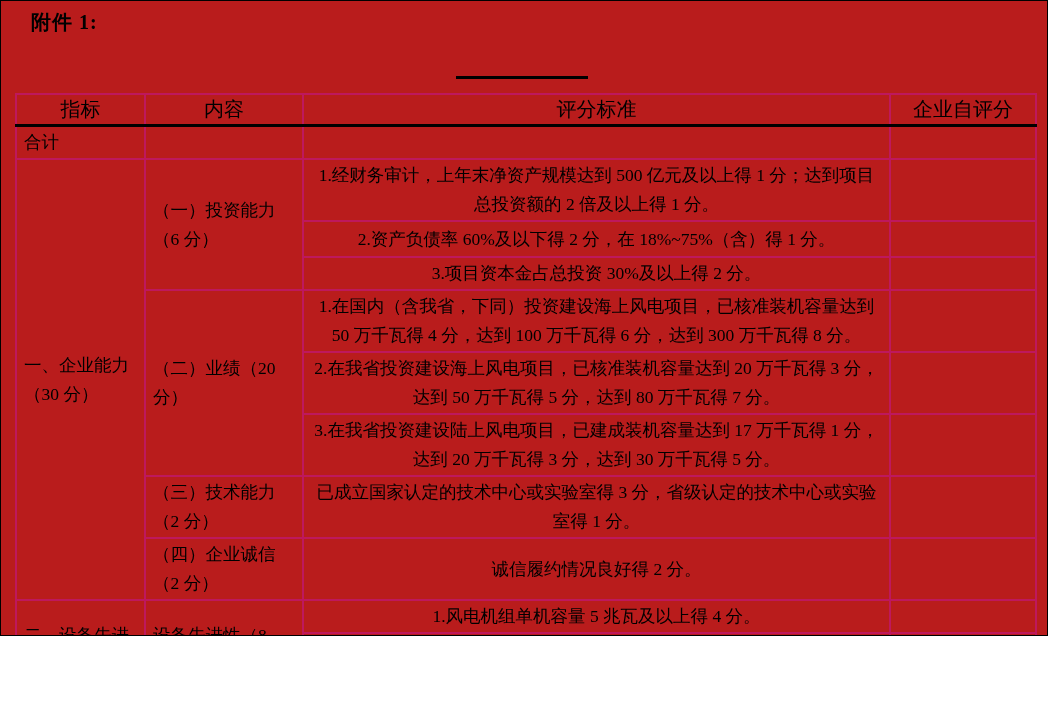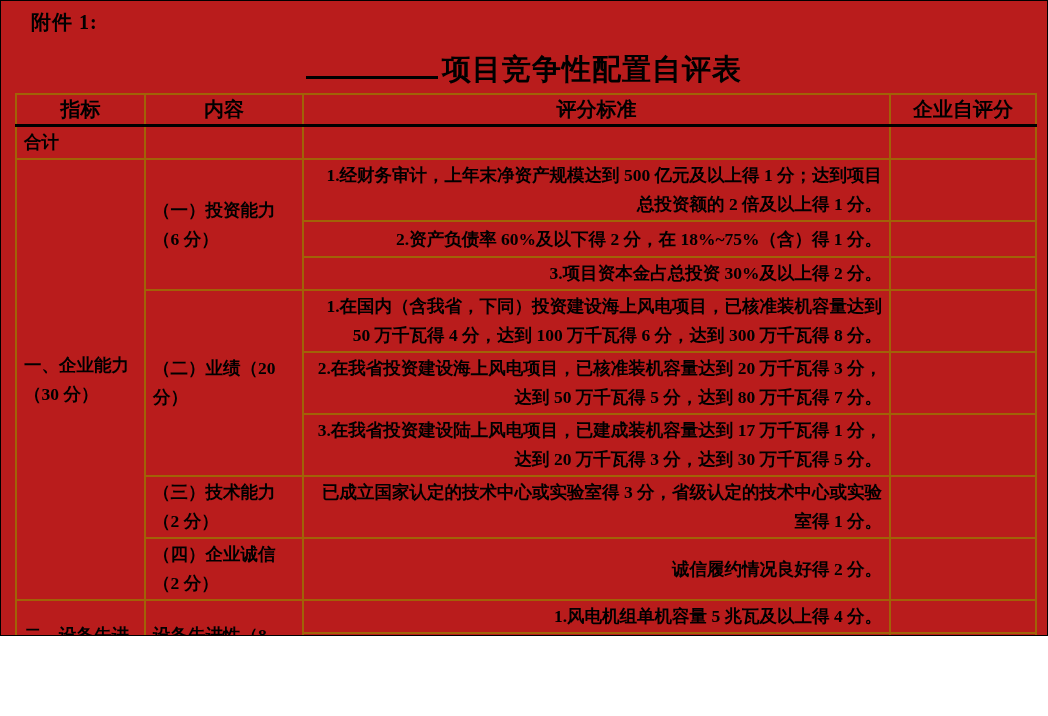--- a/index.html
+++ b/index.html
@@ -50,22 +50,22 @@
     top: 92px;
     width: 1020px;
     border-collapse: collapse;
     table-layout: fixed;
   }
   table.eval col.c1 { width: 129px; }
   table.eval col.c2 { width: 158px; }
   table.eval col.c3 { width: 587px; }
   table.eval col.c4 { width: 146px; }
   table.eval th, table.eval td {
-    border: 2px solid #a16207;
-    font-weight: bold;
+    border: 2px solid #be185d;
+    font-weight: normal;
     font-size: 17.5px;
     line-height: 29px;
     padding: 1px 7px;
     vertical-align: middle;
     overflow: hidden;
   }
   table.eval th {
     height: 28px;
     font-size: 20px;
     text-align: center;
@@ -75,41 +75,41 @@
   td.indicator, td.content {
     vertical-align: top;
     padding-top: 7px;
     font-size: 18px;
     line-height: 31px;
   }
   td.total-label {
     font-size: 19px;
     padding-left: 14px;
   }
-  td.criteria { text-align: right; }
+  td.criteria { text-align: center; }
   td.score { }
   .footer {
     position: absolute;
     left: 0;
     top: 683px;
     width: 100%;
     text-align: center;
     font-size: 21px;
     letter-spacing: 4px;
   }
 </style>
 </head>
 <body>
 
 <div class="page">
 
   <div class="attachment">附件 1:</div>
 
   <div class="title-row">
-    <span class="title-blank"></span><span class="doc-title">项目竞争性配置自评表</span>
+    <span class="title-blank"></span>
   </div>
 
   <table class="eval">
     <colgroup>
         <col class="c1">
         <col class="c2">
         <col class="c3">
         <col class="c4">
       </colgroup>
 

